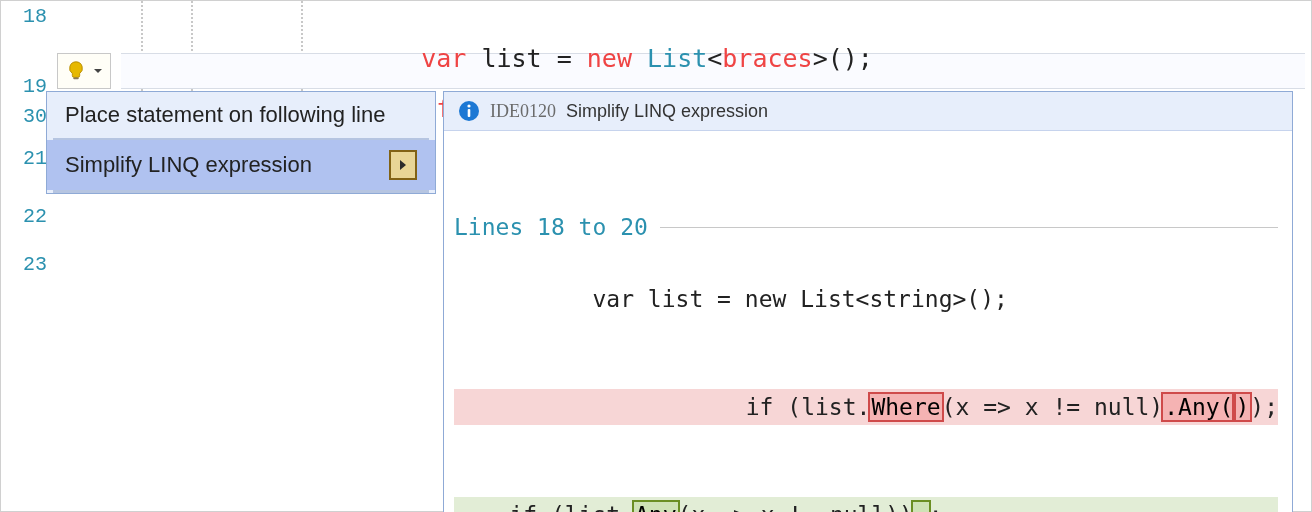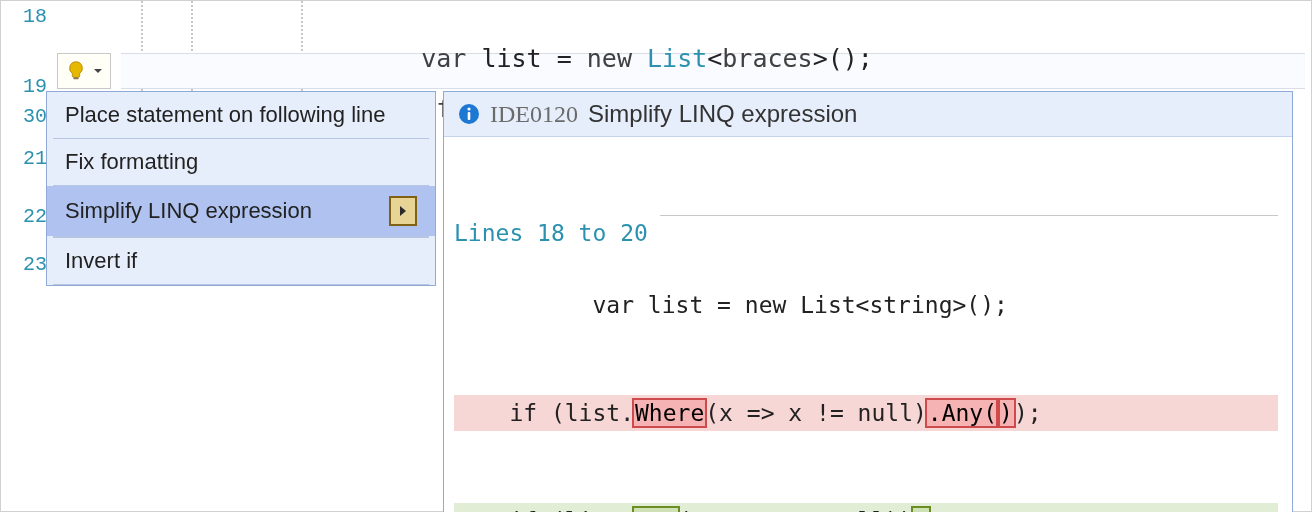--- a/index.html
+++ b/index.html
@@ -39,21 +39,21 @@
     height: 36px;
     background: #fafbff;
     border-top: 1px solid #d8dde6;
     border-bottom: 1px solid #d8dde6;
   }
   .indent-guide {
     position: absolute; top: 0;
     border-left: 2px dotted #c8c8c8;
     height: 90px;
   }
-  .kw-blue { color: #404040; }
+  .kw-blue { color: #ef4444; }
   .kw-teal { color: #2b91af; }
   .method { color: #74531f; }
   .punct  { color: #222; }
   .squig-green {
     text-decoration: underline wavy #3a7a3a;
     text-decoration-thickness: 2px;
   }
   .dot-under {
     border-bottom: 2px dotted #888; padding-bottom: 1px;
   }
@@ -99,38 +99,38 @@
     width: 850px;
     border: 1px solid #8faad6;
     background: #fff;
     display: flex; flex-direction: column;
   }
   .preview .hdr {
     background: #e7eefb;
     border-bottom: 1px solid #c6d3ed;
     padding: 8px 14px;
     display: flex; align-items: center; gap: 10px;
-    font-size: 24px;
+    font-size: 18px;
   }
   .preview .hdr .code-id { color: #6b6b6b; font-family: "Segoe UI"; }
   .preview .hdr .title   { color: #333; }
   .preview .diff {
     padding: 6px 0 14px 10px;
     font-family: Consolas, monospace;
     font-size: 23px; line-height: 36px;
     white-space: pre;
   }
   .diff .ctx      { color: #222; }
   .diff .lines-hdr{ color: #2b91af; }
-  .diff .rule-line { position: relative; display: flex; }
+  .diff .rule-line { position: relative; display: flex; align-items: center; }
   .diff .rule-line::after {
     content: ""; flex: 1; height: 0;
     border-top: 1px solid #c8c8c8; margin-left: 12px; margin-right: 14px;
   }
-  .diff .del-row  { background: #f7d6d6; display: block; margin-right: 14px; }
+  .diff .del-row  { background: #f7d6d6; display: block; margin-right: 14px; text-align: right; }
   .diff .ins-row  { background: #e2edd6; display: block; margin-right: 14px; }
   .tok-del { background: #f5b3b3; outline: 2px solid #cf4a4a; padding: 0 1px; }
   .tok-ins { background: #cfe2b6; outline: 2px solid #6b8e23; padding: 0 1px; }
 </style>
 </head>
 <body>
 
 <div class="editor">
 
   <div class="gutter">
@@ -164,37 +164,31 @@
     <svg width="10" height="10" viewBox="0 0 10 10">
       <path d="M1 3 L5 7 L9 3 Z" fill="#444"></path>
     </svg>
   </div>
 
   <div class="menu" style="left:45px;top:90px">
     <div class="item">
       <span>Place statement on following line</span>
     </div>
     <div class="sep"></div>
-    <div class="item">
-      <span>Fix formatting</span>
-    </div>
     <div class="sep"></div>
     <div class="item active">
       <span>Simplify LINQ expression</span>
       <span class="arrow-box">
         <svg width="10" height="12" viewBox="0 0 10 12">
           <path d="M2 1 L8 6 L2 11 Z" fill="#2b2b2b"></path>
         </svg>
       </span>
     </div>
     <div class="sep"></div>
     <div class="sep"></div>
-    <div class="item">
-      <span>Invert if</span>
-    </div>
     <div class="sep"></div>
   </div>
 
   <div class="preview" style="left:442px;top:90px">
     <div class="hdr">
       <svg width="22" height="22" viewBox="0 0 22 22">
         <circle cx="11" cy="11" r="10" fill="#1d78d4"></circle>
         <rect x="9.7" y="9" width="2.6" height="8" rx="1" fill="#fff"></rect>
         <circle cx="11" cy="6" r="1.6" fill="#fff"></circle>
       </svg>

